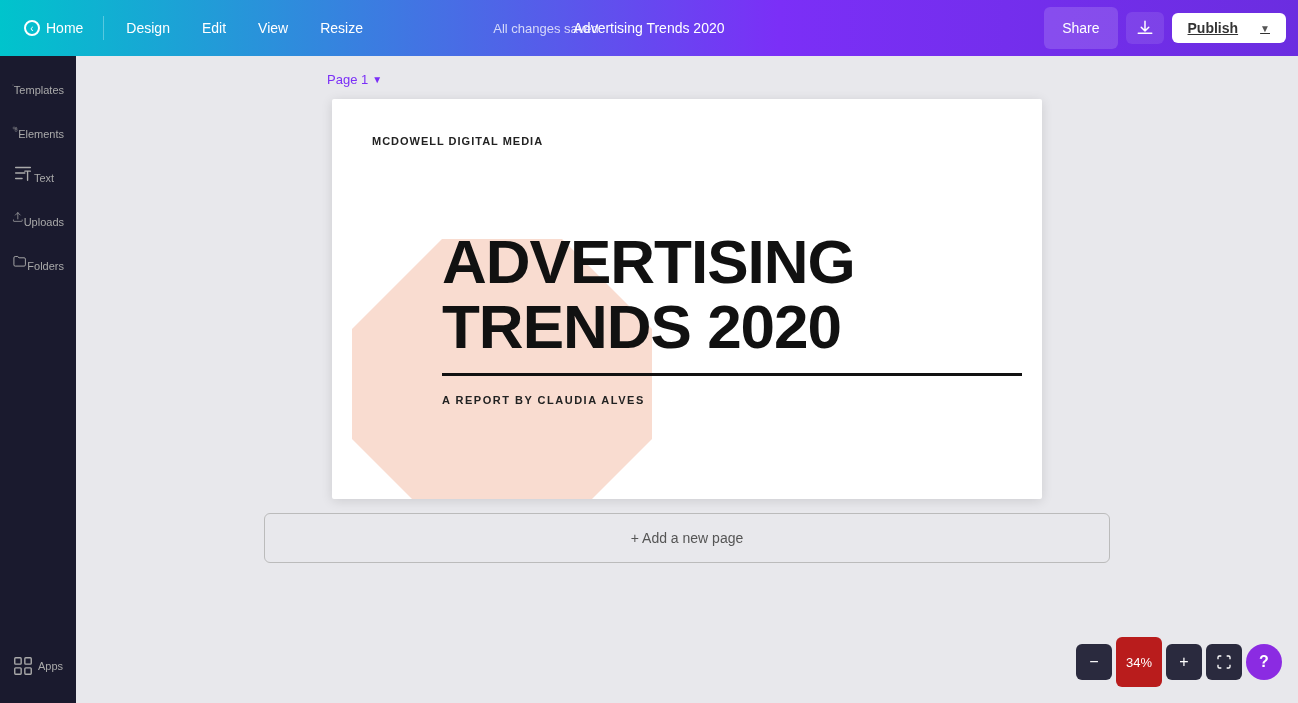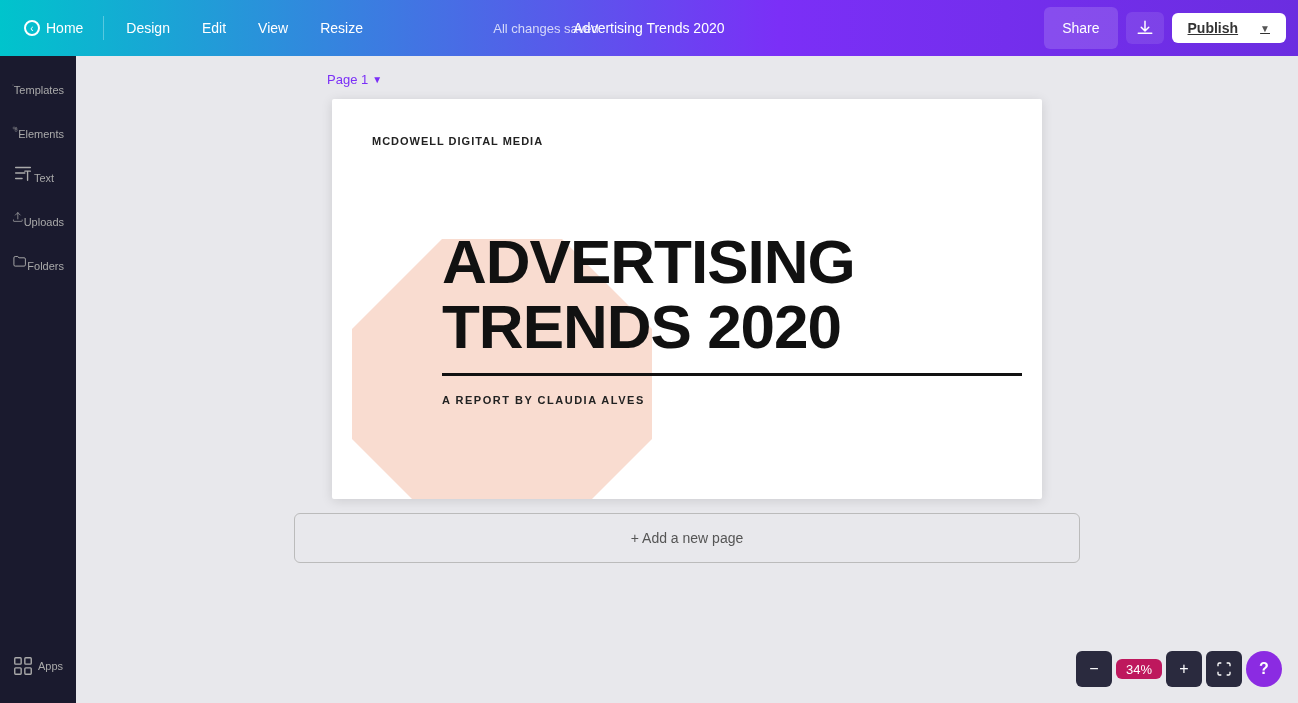--- a/index.html
+++ b/index.html
@@ -207,21 +207,21 @@
     }
     .doc-subtitle {
       font-size: 11px;
       font-weight: 700;
       letter-spacing: 1.5px;
       color: #222;
     }
 
     
     .add-page-btn {
-      width: 786px;
+      width: 846px;
       margin-top: 14px;
       padding: 16px;
       background: transparent;
       border: 1.5px solid #bbb;
       border-radius: 6px;
       color: #555;
       font-size: 14px;
       cursor: pointer;
       text-align: center;
     }
@@ -239,25 +239,25 @@
       width: 36px; height: 36px;
       background: #2a2a3e;
       border: none;
       border-radius: 6px;
       color: white;
       font-size: 16px;
       cursor: pointer;
       display: flex; align-items: center; justify-content: center;
     }
     .zoom-val {
-      background: #be185d;
+      background: #b91c1c;
       color: white;
       font-size: 13px;
       padding: 0 10px;
-      height: 20px;
+      height: 50px;
       display: flex; align-items: center; border-radius: 6px;
     }
     .expand-btn {
       width: 36px; height: 36px;
       background: #2a2a3e;
       border: none;
       border-radius: 6px;
       color: white;
       font-size: 14px;
       cursor: pointer;

